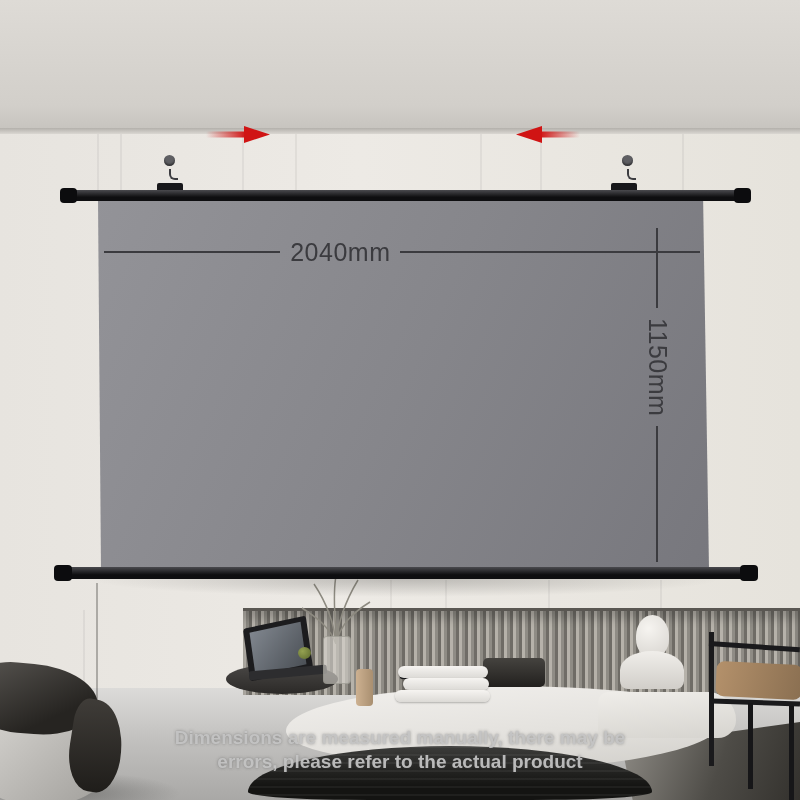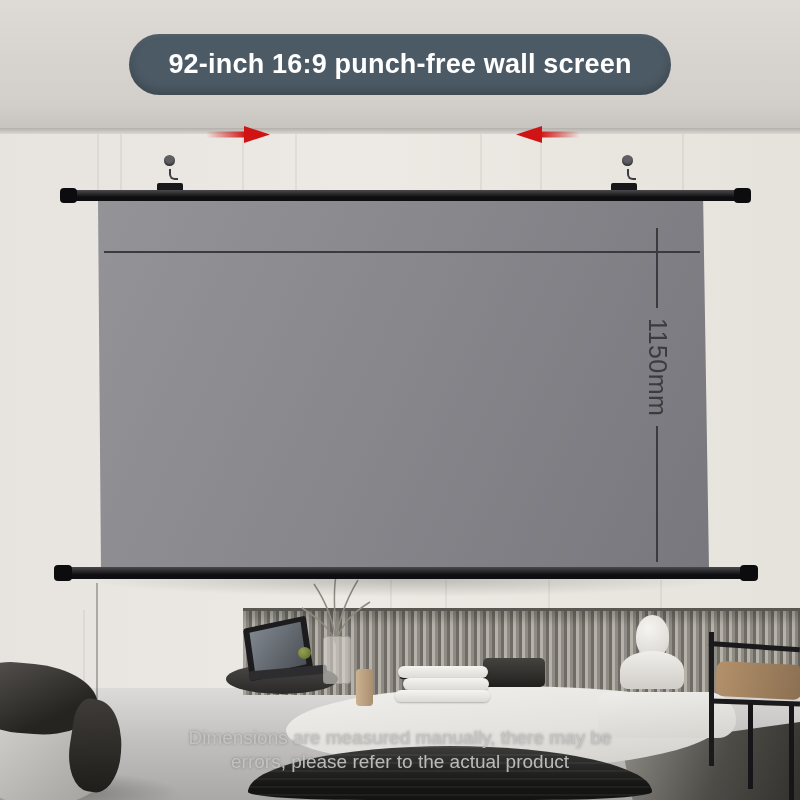--- a/index.html
+++ b/index.html
@@ -111,21 +111,21 @@
   .dim-h .seg{height:2px;background:#3b3b3f;}
   .seg-a{flex:1;}
   .seg-b{flex:1.7;}
   .dim-h .lbl{font-size:25px;letter-spacing:.5px;padding:0 10px;white-space:nowrap;}
   .dim-v{position:absolute;left:642px;top:228px;width:30px;height:334px;display:flex;
          flex-direction:column;align-items:center;color:#3b3b3f;z-index:25;}
   .dim-v .segv{width:2px;background:#3b3b3f;}
   .dim-v .lbl{writing-mode:vertical-rl;font-size:25px;letter-spacing:.5px;padding:10px 0;white-space:nowrap;}
 
   .disclaimer{position:absolute;left:50%;top:726px;transform:translateX(-50%);width:480px;
-          text-align:center;font-size:19px;line-height:24px;font-weight:400;
+          text-align:center;font-size:19px;line-height:24px;font-weight:700;
           color:rgba(198,198,198,.92);text-shadow:0 0 3px rgba(70,70,70,.5);z-index:40;}
 </style>
 </head>
 <body>
 
 <div class="stage">
 
   <div class="ceiling"></div>
   <div class="crease"></div>
   <div class="wall"></div>
@@ -195,31 +195,29 @@
   <div class="screen"></div>
   <div class="rail rail-top"></div>
   <div class="cap cap-tl"></div>
   <div class="cap cap-tr"></div>
   <div class="rail rail-bottom"></div>
   <div class="cap cap-bl"></div>
   <div class="cap cap-br"></div>
 
   <div class="dim-h">
     <div class="seg seg-a"></div>
+    <div class="lbl">2040mm</div>
     <div class="seg seg-b"></div>
   </div>
   <div class="dim-v">
     <div class="segv seg-a"></div>
     <div class="lbl">1150mm</div>
     <div class="segv seg-b"></div>
   </div>
 
-  <div class="banner">
-    <span>92-inch 16:9 punch-free wall screen</span>
-  </div>
   <svg class="arrow arrow-left" viewBox="0 0 64 17">
     <defs>
       <linearGradient id="gL" x1="0" x2="1">
         <stop offset="0" stop-color="#d01414" stop-opacity="0"></stop>
         <stop offset="1" stop-color="#d01414" stop-opacity="1"></stop>
       </linearGradient>
     </defs>
     <rect x="0" y="5.5" width="40" height="6" fill="url(#gL)"></rect>
     <polygon points="38,0 64,8.5 38,17" fill="#d01414"></polygon>
   </svg>

